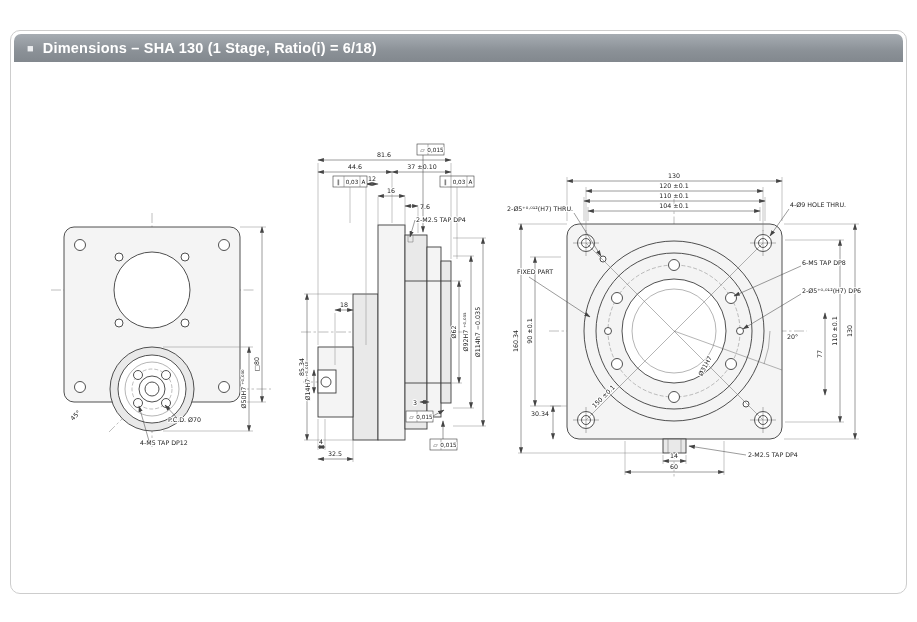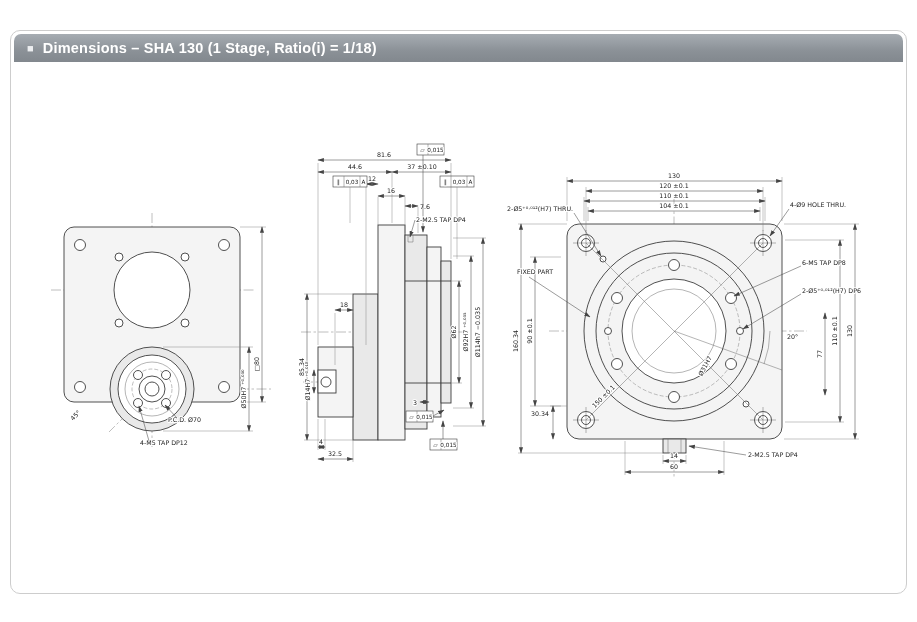--- a/index.html
+++ b/index.html
@@ -26,21 +26,21 @@
   .ldr{stroke:#4a4a4a;stroke-width:0.55;fill:none;marker-end:url(#ar);}
   .ext{stroke:#7e7e7e;stroke-width:0.45;fill:none;}
   .fcf{fill:#ffffff;stroke:#3c3c3c;stroke-width:0.6;}
 </style>
 </head>
 <body>
 
 <div class="card">
   <div class="hdr">
     <span class="blt">■</span>
-    <span>Dimensions  –  SHA 130 (1 Stage, Ratio(i) = 1/18)</span>
+    <span>Dimensions  –  SHA 130 (1 Stage, Ratio(i) = 6/18)</span>
   </div>
 
   <svg width="891" height="460" viewBox="0 0 891 460">
     <defs>
       <marker id="ar" viewBox="0 0 10 10" refX="9" refY="5" markerWidth="6.5" markerHeight="6.5" markerUnits="userSpaceOnUse" orient="auto-start-reverse">
         <path d="M10,5 L0,8.2 L0,1.8 Z" fill="#444"></path>
       </marker>
     </defs>
 
     <g>

